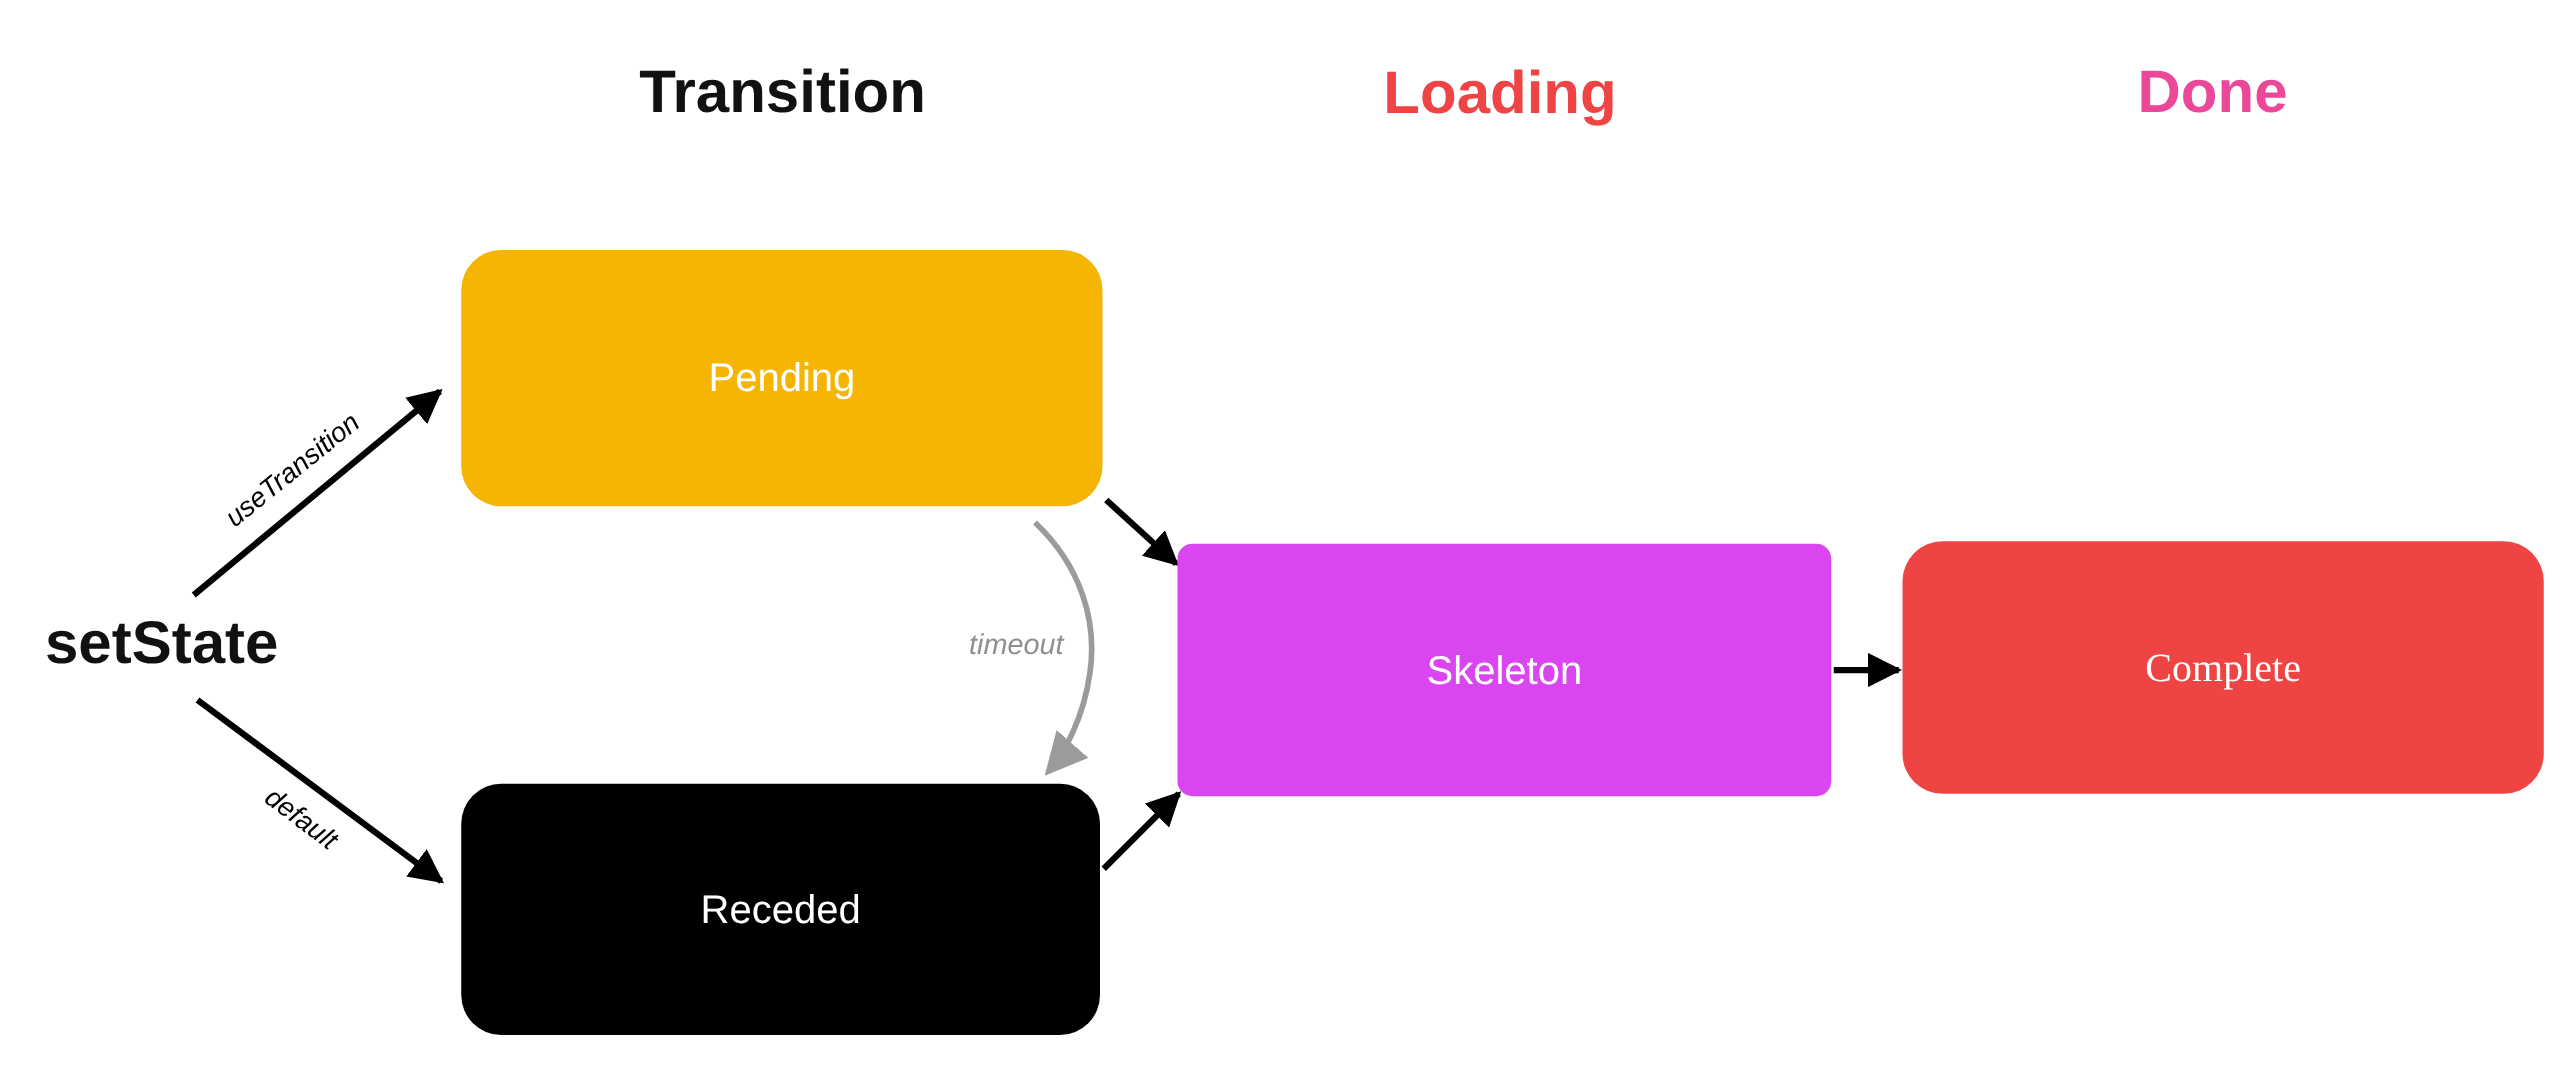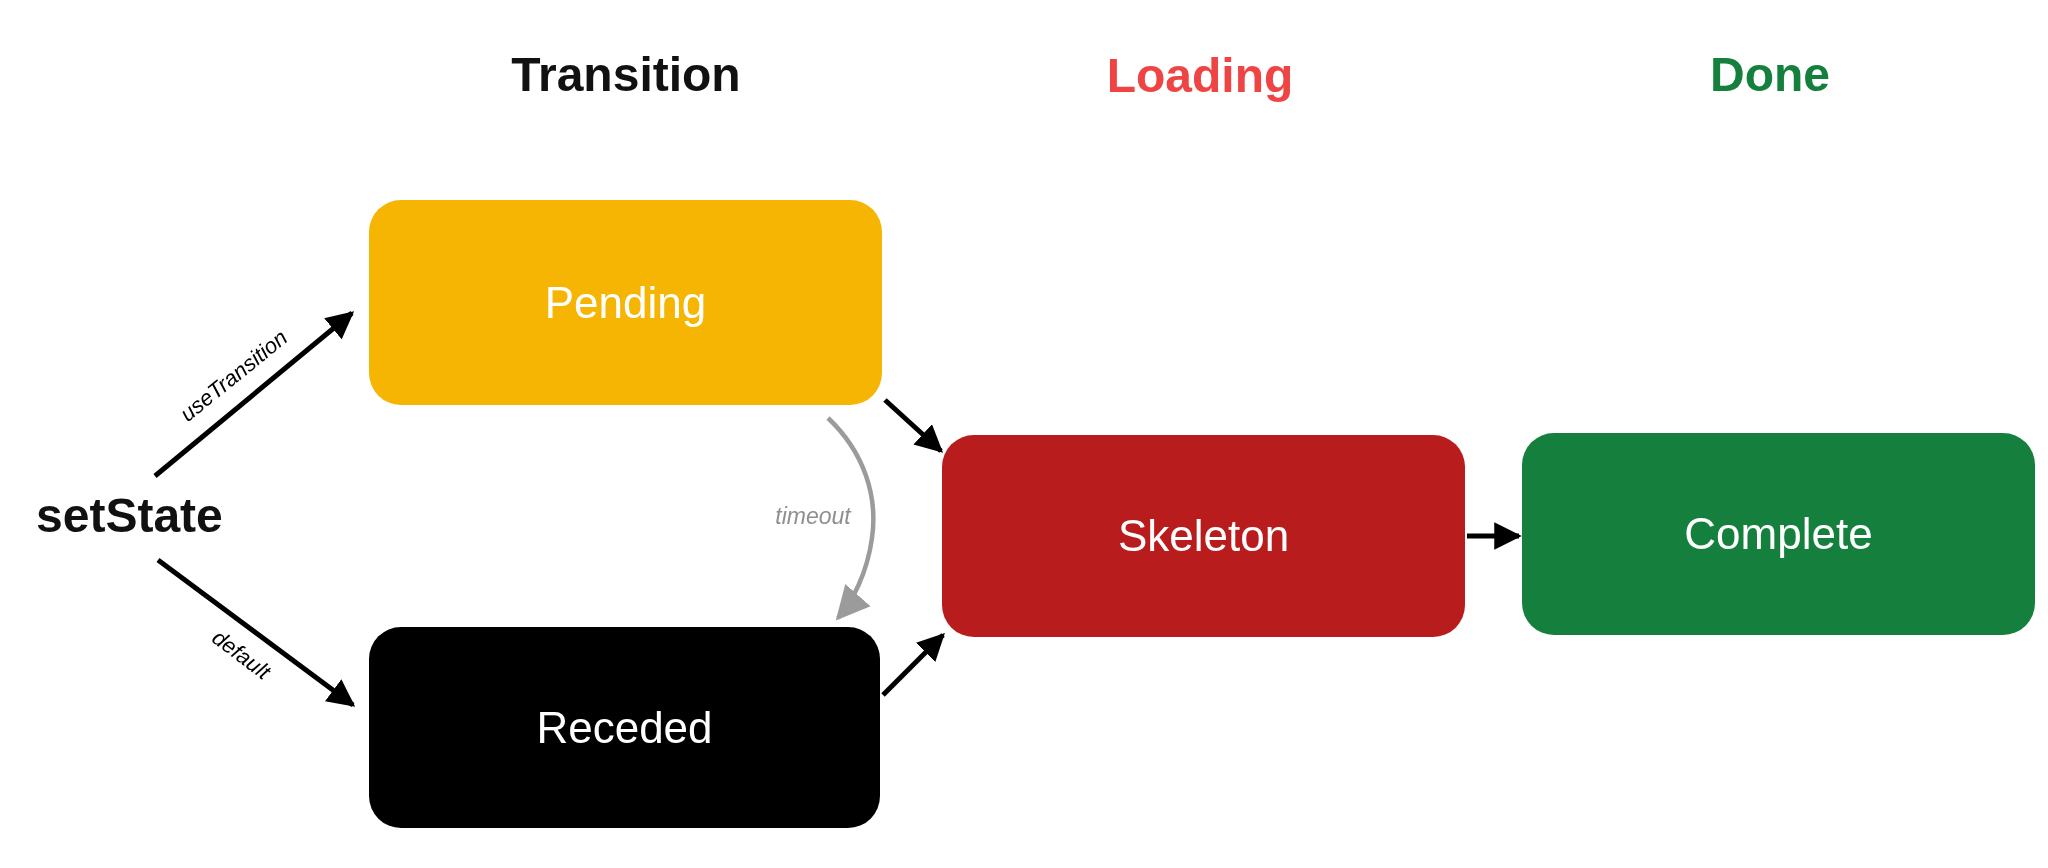--- a/index.html
+++ b/index.html
@@ -37,21 +37,21 @@
     white-space: nowrap;
     margin-left: 20px;
   }
 
   .node {
     position: absolute;
     border-radius: 32px;
     display: flex;
     align-items: center;
     justify-content: center;
-    font-size: 44px;
+    font-size: 32px;
     font-weight: normal;
   }
   .node-pending  { left: 369px;  top: 200px; width: 513px; height: 205px; }
   .node-receded  { left: 369px;  top: 627px; width: 511px; height: 201px; }
   .node-skeleton { left: 942px;  top: 435px; width: 523px; height: 202px; }
   .node-complete { left: 1522px; top: 433px; width: 513px; height: 202px; }
 
   .edges {
     position: absolute;
     left: 0;
@@ -90,21 +90,21 @@
     font-size: 23px;
   }
 </style>
 </head>
 <body>
 
 <div class="canvas" style="background-color: rgb(255, 255, 255);">
 
   <div class="col-header h-transition" style="color: rgb(17, 17, 17);">Transition</div>
   <div class="col-header h-loading" style="color: #ef4444;">Loading</div>
-  <div class="col-header h-done" style="color: #15803d;">Done</div>
+  <div class="col-header h-done" style="color: #ec4899;">Done</div>
 
   <div class="source-label" style="color: rgb(17, 17, 17);">setState</div>
 
   <svg class="edges" viewBox="0 0 2048 868" xmlns="http://www.w3.org/2000/svg">
     <defs>
       <marker id="ah-black" viewBox="0 0 10 10" refX="9" refY="5" markerWidth="5.5" markerHeight="5.5" orient="auto-start-reverse">
         <path d="M0,0 L10,5 L0,10 z" style="fill: rgb(0, 0, 0);"></path>
       </marker>
       <marker id="ah-gray" viewBox="0 0 10 10" refX="9" refY="5" markerWidth="7.5" markerHeight="7.5" orient="auto-start-reverse">
         <path d="M0,0 L10,5 L0,10 z" style="fill: rgb(155, 155, 155);"></path>
@@ -122,20 +122,20 @@
   <div class="edge-label label-usetransition" style="color: rgb(0, 0, 0);">useTransition</div>
   <div class="edge-label label-default" style="color: rgb(0, 0, 0);">default</div>
   <div class="edge-label label-timeout" style="color: rgb(143, 143, 143);">timeout</div>
 
   <div class="node node-pending" style="background-color: rgb(245, 181, 2); color: rgb(255, 255, 255);">
     <span class="node-label">Pending</span>
   </div>
   <div class="node node-receded" style="background-color: #000000; color: rgb(255, 255, 255);">
     <span class="node-label">Receded</span>
   </div>
-  <div class="node node-skeleton" style="background-color: #b91c1c; color: rgb(255, 255, 255);">
+  <div class="node node-skeleton" style="background-color: #d946ef; color: rgb(255, 255, 255); border-radius: 12px;">
     <span class="node-label">Skeleton</span>
   </div>
-  <div class="node node-complete" style="background-color: #15803d; color: rgb(255, 255, 255);">
+  <div class="node node-complete" style="background-color: #ef4444; color: rgb(255, 255, 255); font-family: Liberation Serif, serif;">
     <span class="node-label">Complete</span>
   </div>
 
 </div>
 
 </body></html>

